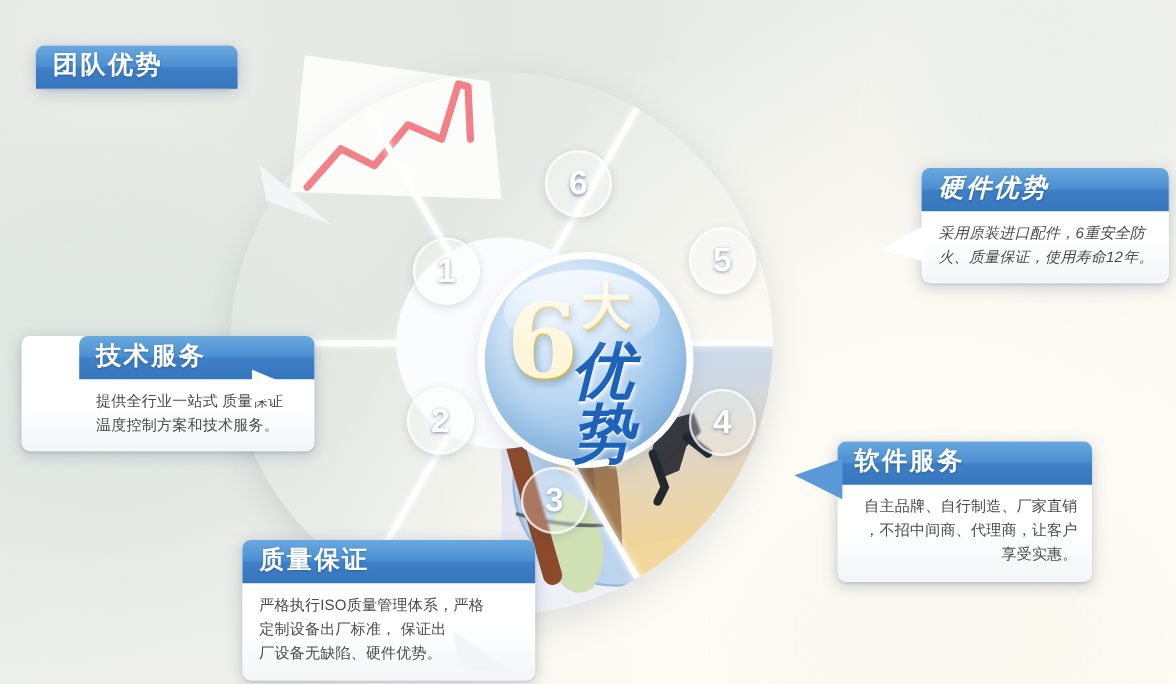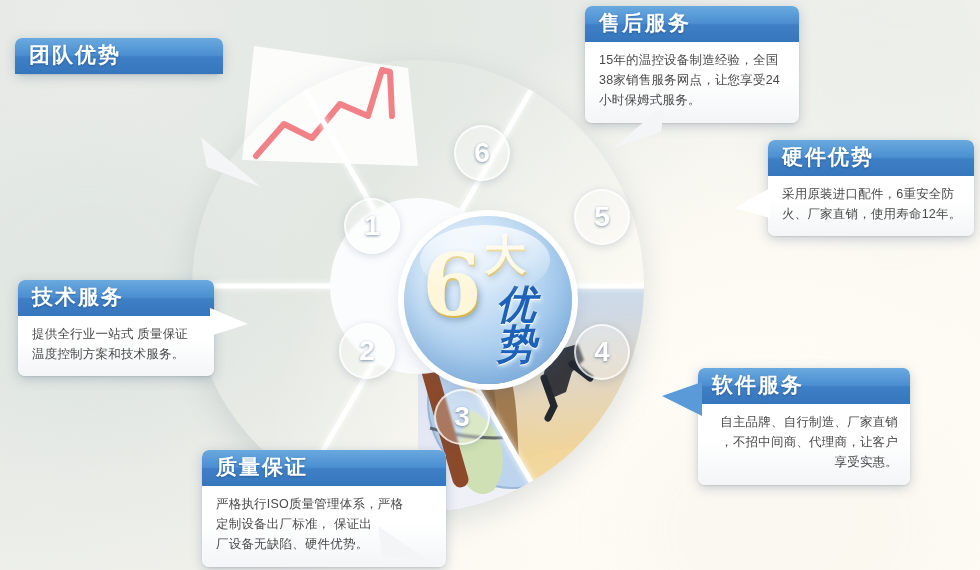--- a/index.html
+++ b/index.html
@@ -66,23 +66,23 @@
     text-shadow:1px 2px 0 #d9b84a, 2px 4px 7px rgba(40,80,130,.45);
     letter-spacing:-2px;
   }
   .da{
     position:absolute;left:80px;top:18px;
     font-size:42px;font-weight:700;line-height:1;
     color:#fdf6d8;
     text-shadow:1px 2px 0 #d9b84a, 2px 3px 6px rgba(40,80,130,.45);
   }
   .youshi{
-    position:absolute;left:92px;top:68px;
+    position:absolute;left:72px;top:68px;
     font-family:"DejaVu Serif","Liberation Serif",serif;
-    font-size:40px;font-weight:700;font-style:italic;line-height:1;
+    font-size:52px;font-weight:700;font-style:italic;line-height:1;
     color:#1d62b8;
     text-shadow:0 1px 0 #ffffff, 1px 2px 4px rgba(255,255,255,.8);
     letter-spacing:1px;
   }
 
   
   .numbadge{
     position:absolute;width:52px;height:52px;border-radius:50%;
     background:rgba(255,255,255,.26);
     border:2px solid rgba(255,255,255,.72);
@@ -207,41 +207,32 @@
     <div id="coreGloss"></div>
   </div>
 
   <div class="numbadge" style="left:344px;top:198px;">1</div>
   <div class="numbadge" style="left:339px;top:323px;">2</div>
   <div class="numbadge" style="left:434px;top:389px;">3</div>
   <div class="numbadge" style="left:574px;top:324px;">4</div>
   <div class="numbadge" style="left:574px;top:189px;">5</div>
   <div class="numbadge" style="left:454px;top:125px;">6</div>
 
-  <div class="callout" style="left:15px;top:38px;width:208px;">
+  <div class="callout" style="left:30px;top:38px;width:168px;">
     <div class="hd">团队优势</div>
     <svg class="tail" style="left:186px;top:99px;width:64px;height:52px;overflow:visible;">
       <polygon points="0,0 60,50 6,30" fill="#f3f5f7"></polygon>
     </svg>
   </div>
 
-  <div class="callout" style="left:585px;top:6px;width:214px;">
-    <div class="hd">售后服务</div>
-    <div class="bd">15年的温控设备制造经验，全国
-38家销售服务网点，让您享受24
-小时保姆式服务。</div>
-    <svg class="tail" style="left:28px;top:98px;width:60px;height:48px;overflow:visible;">
-      <polygon points="52,0 0,44 48,28" fill="#f3f5f7"></polygon>
-    </svg>
-  </div>
-
-  <div class="callout" style="left:768px;top:140px;width:206px;">
+
+  <div class="callout" style="left:768px;top:140px;width:206px;font-style:italic;">
     <div class="hd">硬件优势</div>
     <div class="bd">采用原装进口配件，6重安全防
-火、厂家直销，使用寿命12年。</div>
+火、质量保证，使用寿命12年。</div>
     <svg class="tail" style="left:-34px;top:46px;width:40px;height:40px;overflow:visible;">
       <polygon points="36,2 0,22 36,32" fill="#ffffff"></polygon>
     </svg>
   </div>
 
   <div class="callout" style="left:698px;top:368px;width:212px;">
     <div class="hd">软件服务</div>
     <div class="bd center">自主品牌、自行制造、厂家直销
 ，不招中间商、代理商，让客户
 享受实惠。</div>
@@ -253,21 +244,21 @@
   <div class="callout" style="left:202px;top:450px;width:244px;">
     <div class="hd">质量保证</div>
     <div class="bd">严格执行ISO质量管理体系，严格
 定制设备出厂标准，    保证出
 厂设备无缺陷、硬件优势。</div>
     <svg class="tail" style="left:176px;top:72px;width:56px;height:48px;overflow:visible;">
       <polygon points="0,4 52,40 4,34" fill="#f3f5f7"></polygon>
     </svg>
   </div>
 
-  <div class="callout" style="left:18px;top:280px;width:196px;">
+  <div class="callout" style="left:18px;top:280px;width:196px;padding-left:48px;">
     <div class="hd">技术服务</div>
     <div class="bd">提供全行业一站式    质量保证
 温度控制方案和技术服务。</div>
     <svg class="tail" style="left:192px;top:26px;width:42px;height:40px;overflow:visible;">
       <polygon points="0,2 38,18 0,30" fill="#ffffff"></polygon>
     </svg>
   </div>
 
 </div>
 

